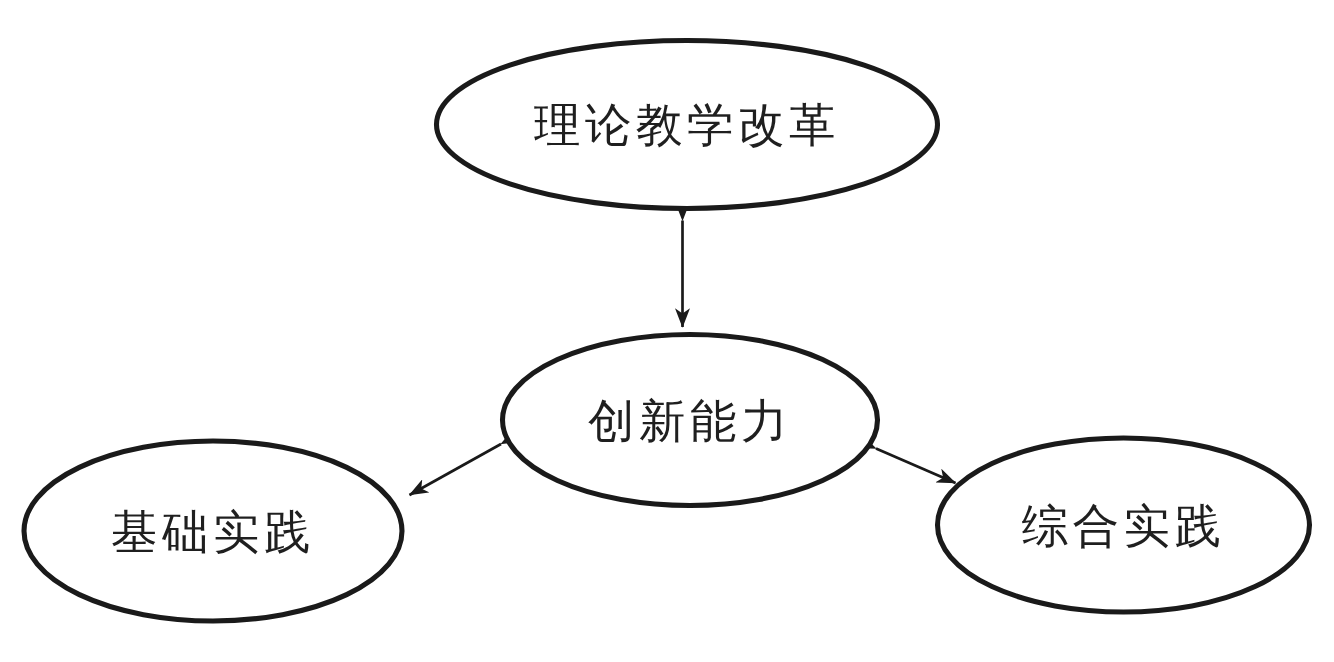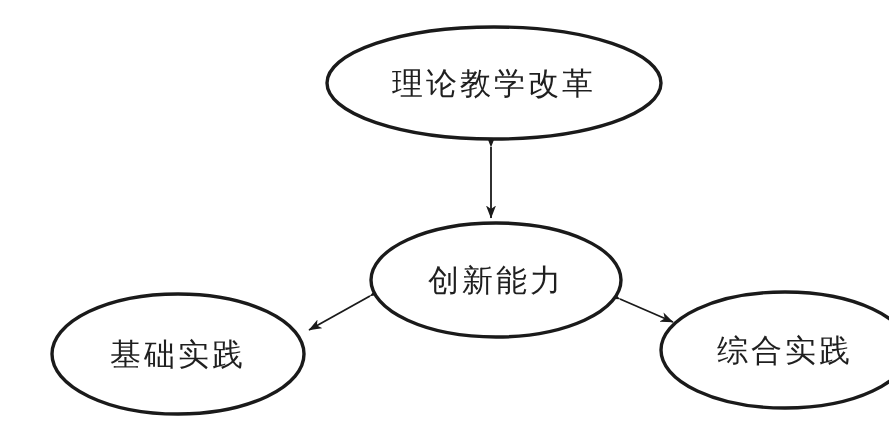--- a/index.html
+++ b/index.html
@@ -9,21 +9,20 @@
     width: 889px;
     height: 441px;
     overflow: hidden;
     font-family: "Liberation Serif", "DejaVu Serif", serif;
   }
   .diagram-wrap {
     position: relative;
     width: 783px;
     height: 441px;
     background: #ffffff;
-    margin-left: 36px;
   }
   svg {
     display: block;
   }
   .node-ellipse {
     fill: #ffffff;
     stroke: #1a1a1a;
     stroke-width: 3.4;
   }
   .node-label {

